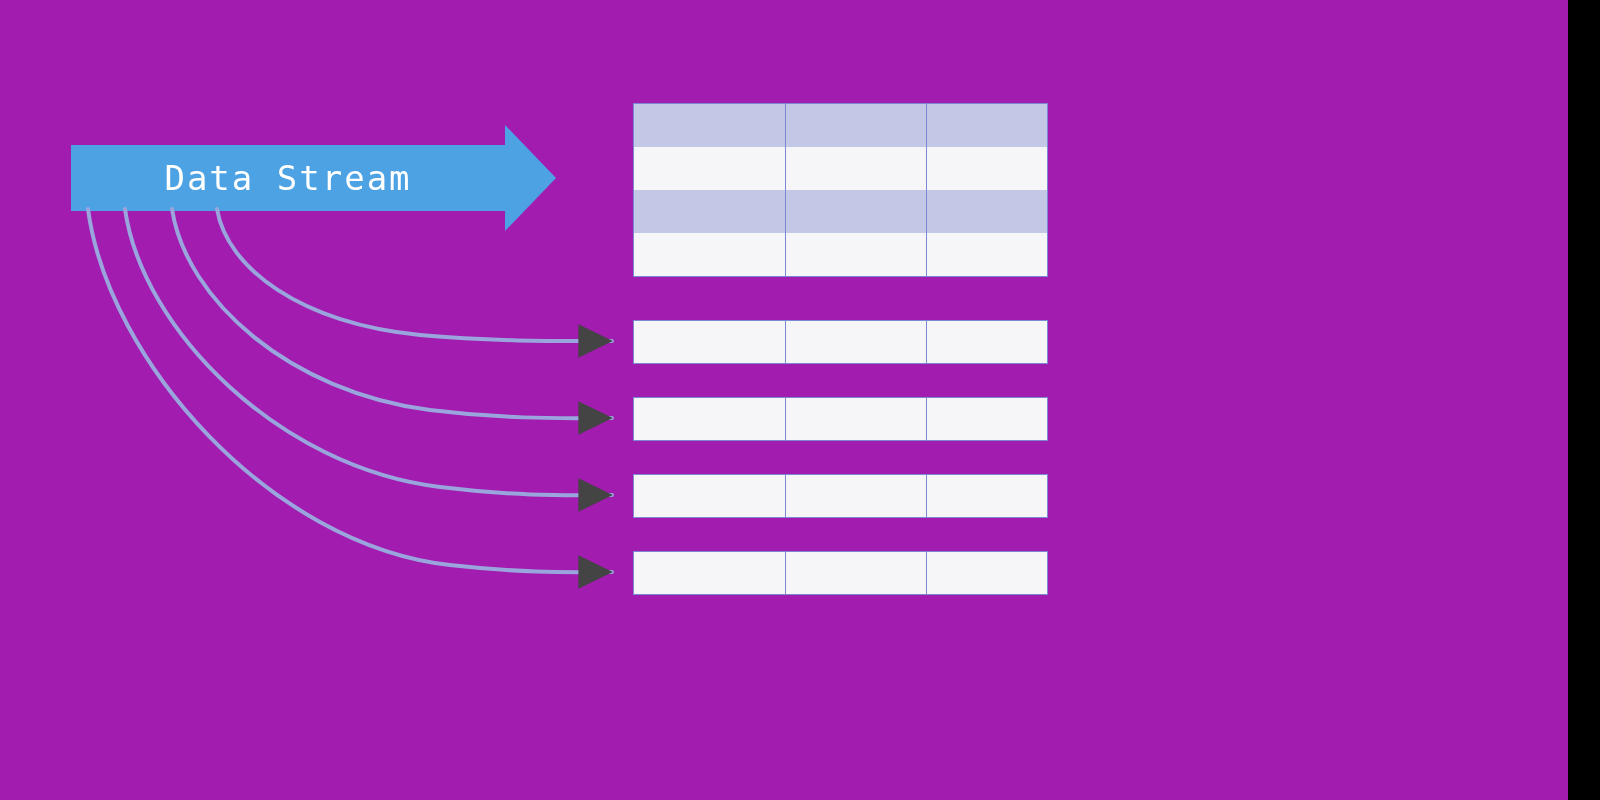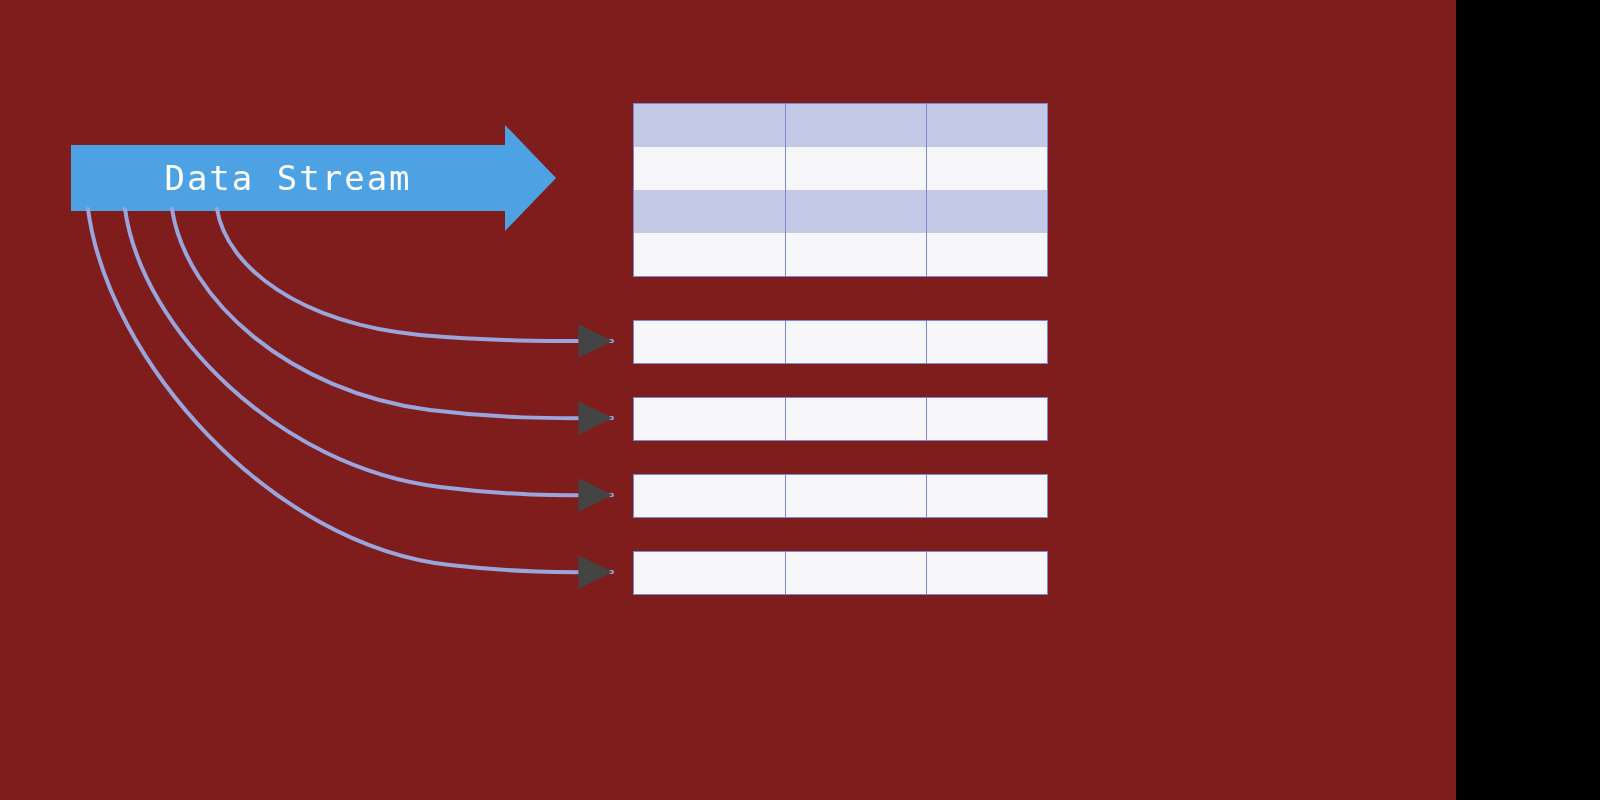--- a/index.html
+++ b/index.html
@@ -62,21 +62,21 @@
   .buffer-row-table { left: 633px; width: 414px; height: 43px; }
   .buffer-row-table tr { height: 43px; }
   #buffer-row-1 { top: 320px; }
   #buffer-row-2 { top: 397px; }
   #buffer-row-3 { top: 474px; }
   #buffer-row-4 { top: 551px; }
 </style>
 </head>
 <body>
 
-<div id="canvas" style="width: 1456px; height: 800px; background: #7f1d1d;">
+<div id="canvas" style="width: 1568px; height: 800px; background: #a21caf;">
 
   <svg id="flow-svg" viewBox="0 0 1600 800">
     <defs>
       <marker id="head-arrow" markerWidth="9" markerHeight="9" refX="8.4" refY="4.5" orient="auto" markerUnits="strokeWidth">
         <path d="M 0 0.3 L 8.6 4.5 L 0 8.7 z" fill="#444444"></path>
       </marker>
     </defs>
 
     <g>
       <path id="stream-arrow-path" fill="#4da2e3" d="M 71 145 L 505 145 L 505 125 L 556 178 L 505 231 L 505 211 L 71 211 Z"></path>

